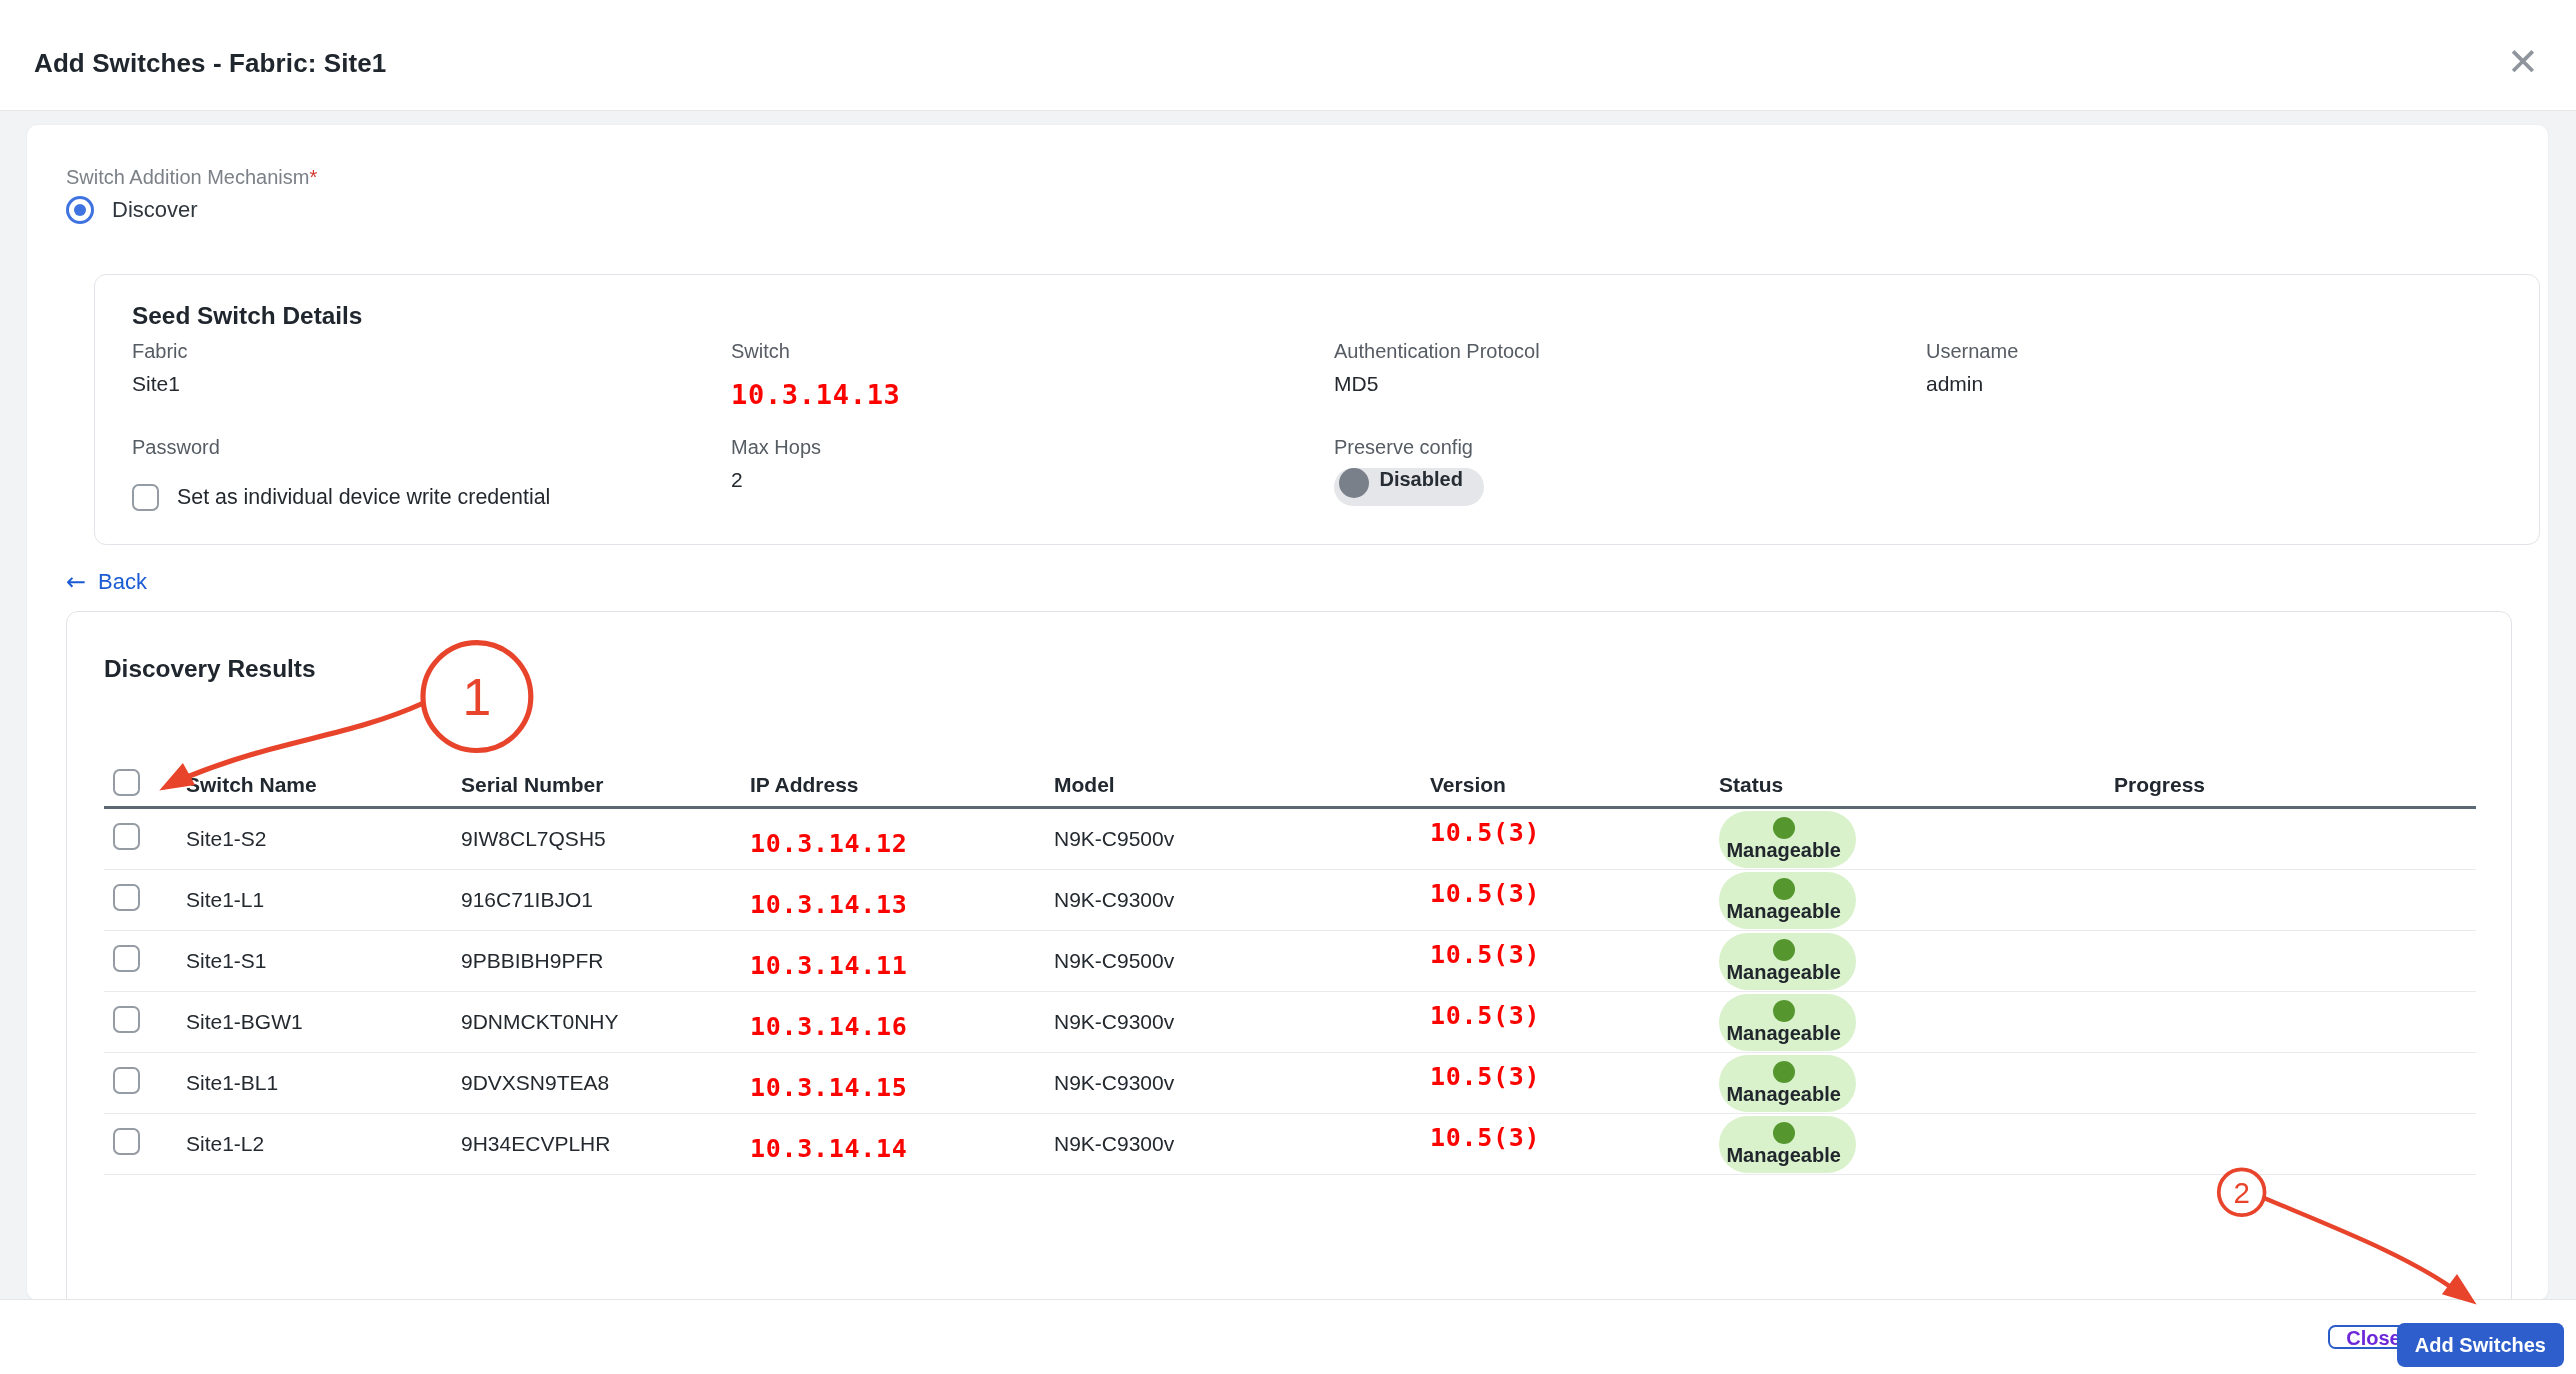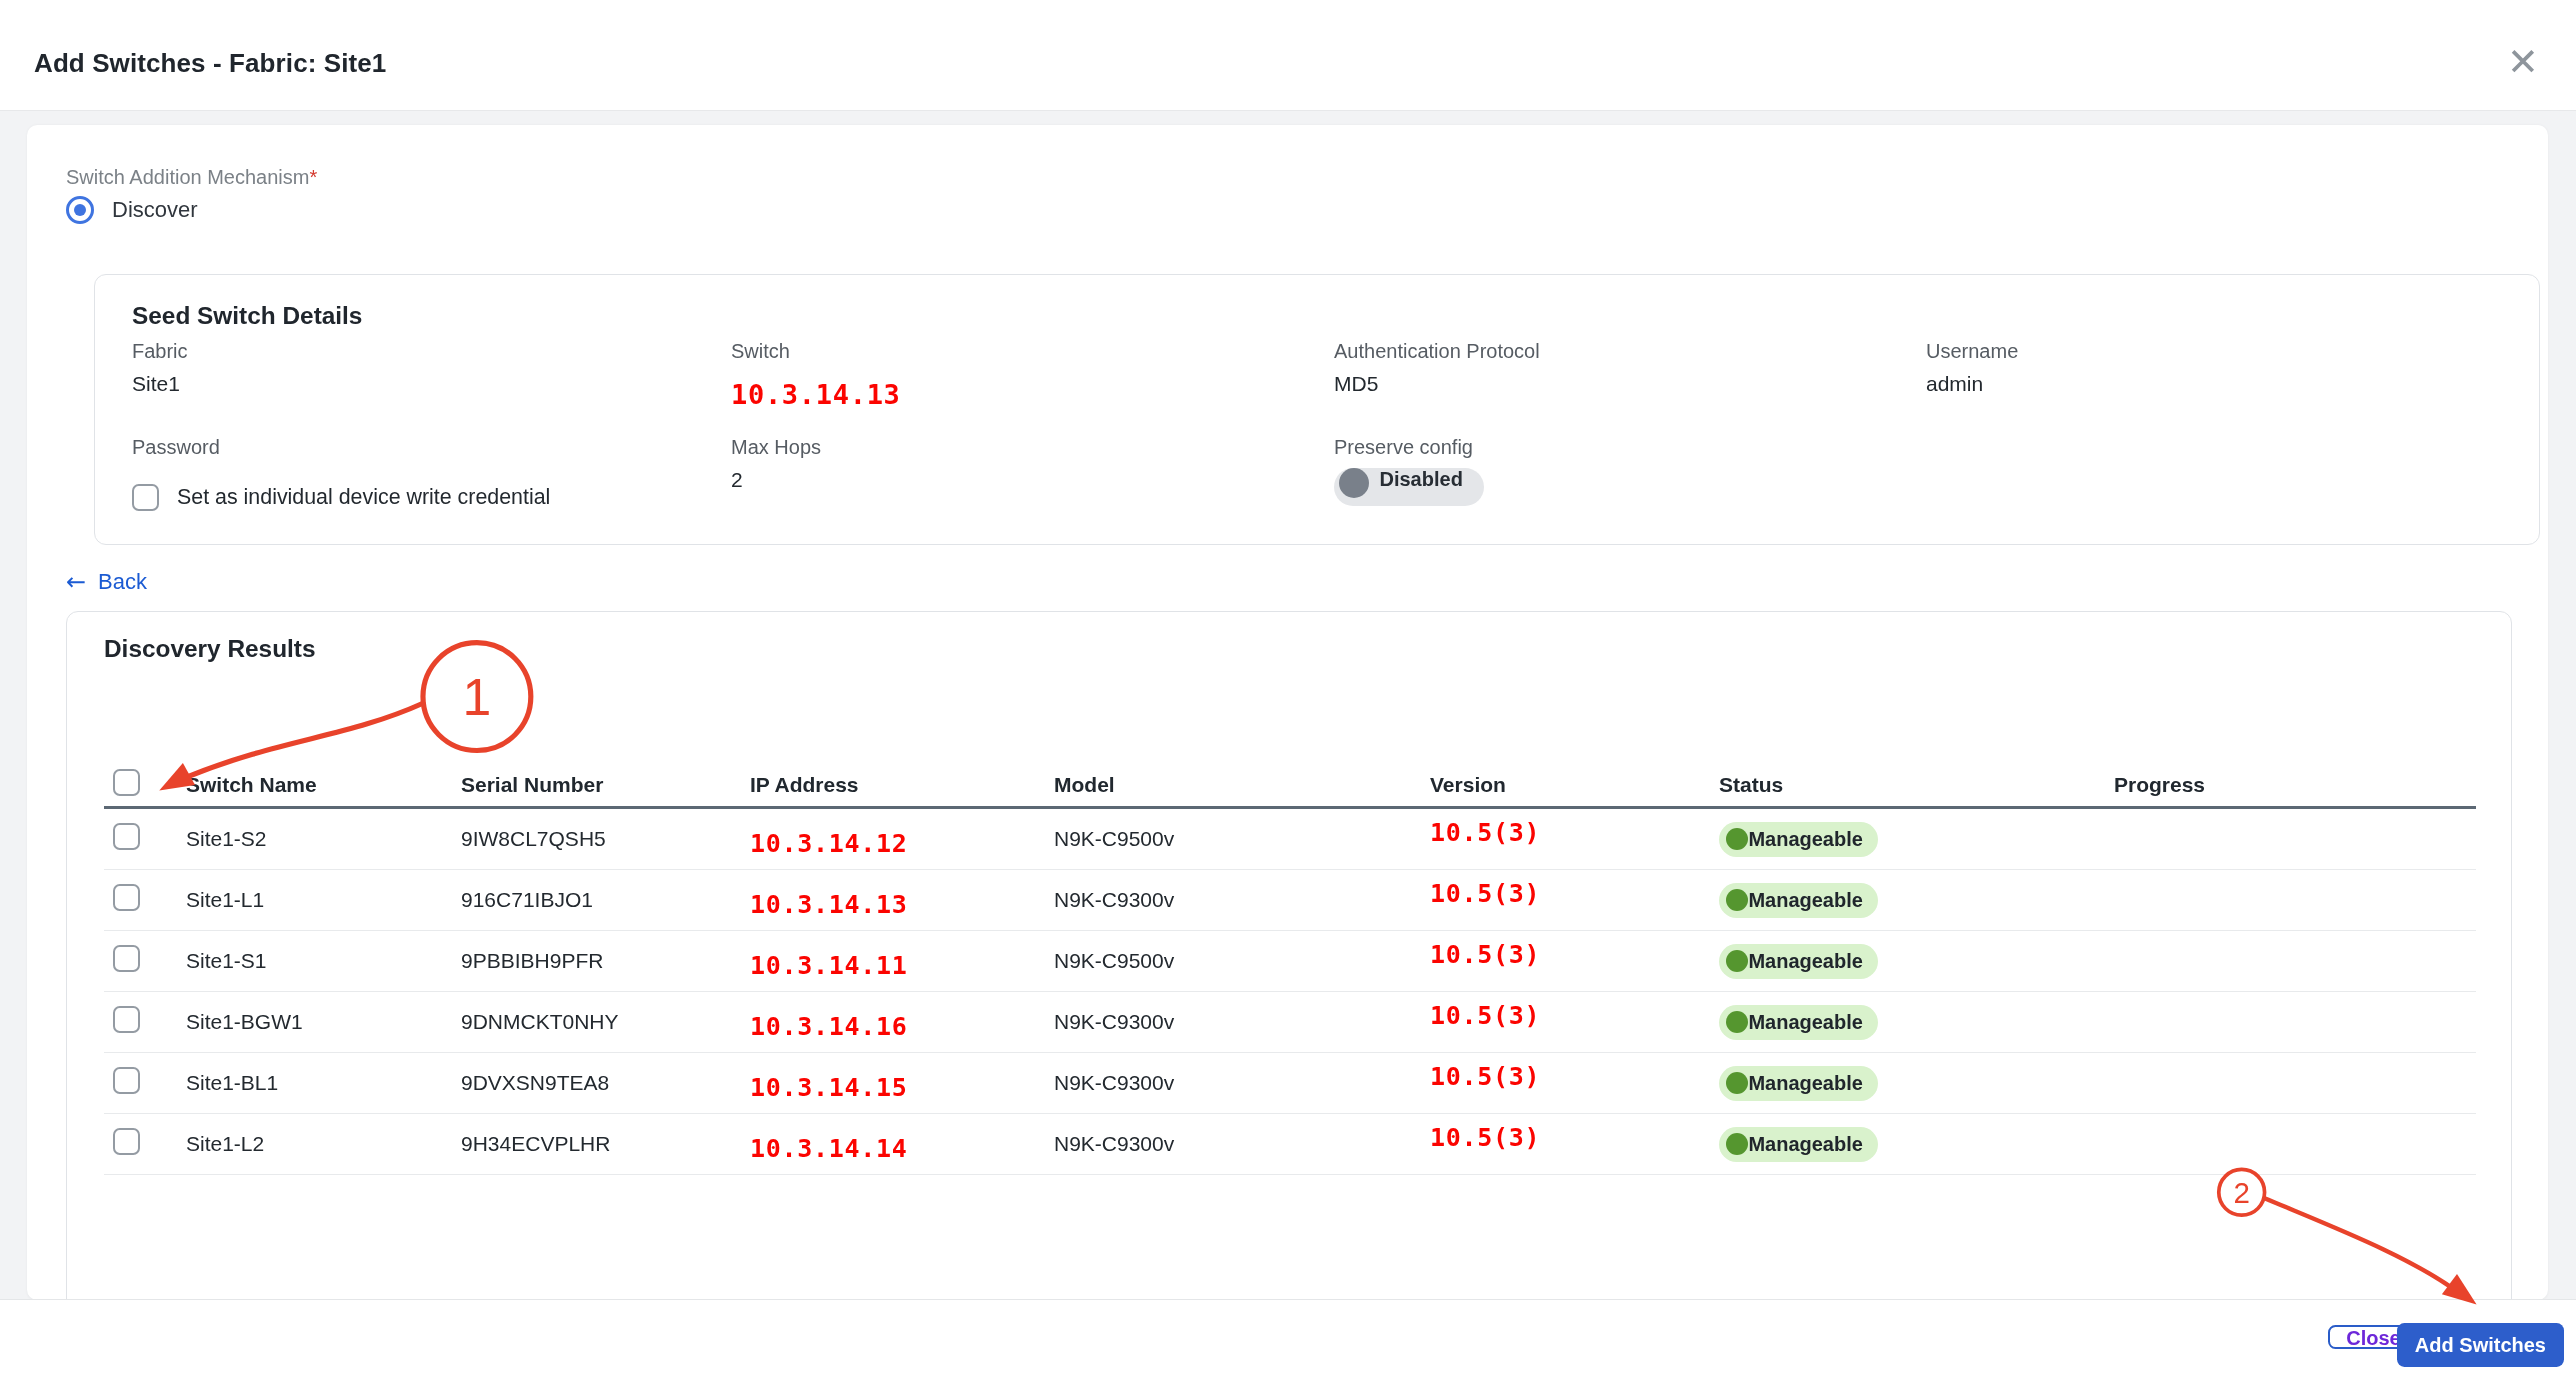--- a/index.html
+++ b/index.html
@@ -110,21 +110,21 @@
   .cell { font-size:21px; color:#23292f; }
   .cell-cb { padding-left:9px; }
   .cell-ip, .cell-ver {
     font-family:"DejaVu Sans Mono", monospace; font-weight:700;
     color:#fb0400; font-size:25px; letter-spacing:0.7px;
   }
   .cell-ip { transform:translateY(4.4px); }
   .cell-ver { transform:translateY(-7.4px); }
   .status-pill {
     display:inline-flex; align-items:center; gap:0;
-    background:#d9f2cc; border-radius:738px; padding:6px 15px 6px 7.4px;
+    background:#d9f2cc; border-radius:738px; padding:6px 15px 6px 7.4px;flex-direction:column;
   }
   .status-dot { width:22px; height:22px; border-radius:50%; background:#55962f; }
   .status-text { font-size:20px; font-weight:700; color:#20262c; }
 
   
   .modal-footer {
     position:absolute; left:0; top:1299px; width:2576px; height:75px;
     background:#fff; border-top:1.5px solid #e4e6e8; z-index:3;
   }
   .btn { border-radius:7.4px; font-size:20px; font-weight:700; cursor:pointer;
@@ -206,21 +206,21 @@
         <span class="wc-label">Set as individual device write credential</span>
       </div>
     </div>
 
     <div class="back-link">
       <span class="back-arrow">←</span>
       <span>Back</span>
     </div>
 
     <div class="card card-discovery">
-      <div class="card-title" style="top:23px;">Discovery Results</div>
+      <div class="card-title" style="top:43px;">Discovery Results</div>
 
 
       <div class="dtable">
 
         <div class="drow drow-head">
           <div class="cell cell-cb"><span class="cbx"></span></div>
           <div class="hcell">Switch Name</div>
           <div class="hcell">Serial Number</div>
           <div class="hcell">IP Address</div>
           <div class="hcell">Model</div>

